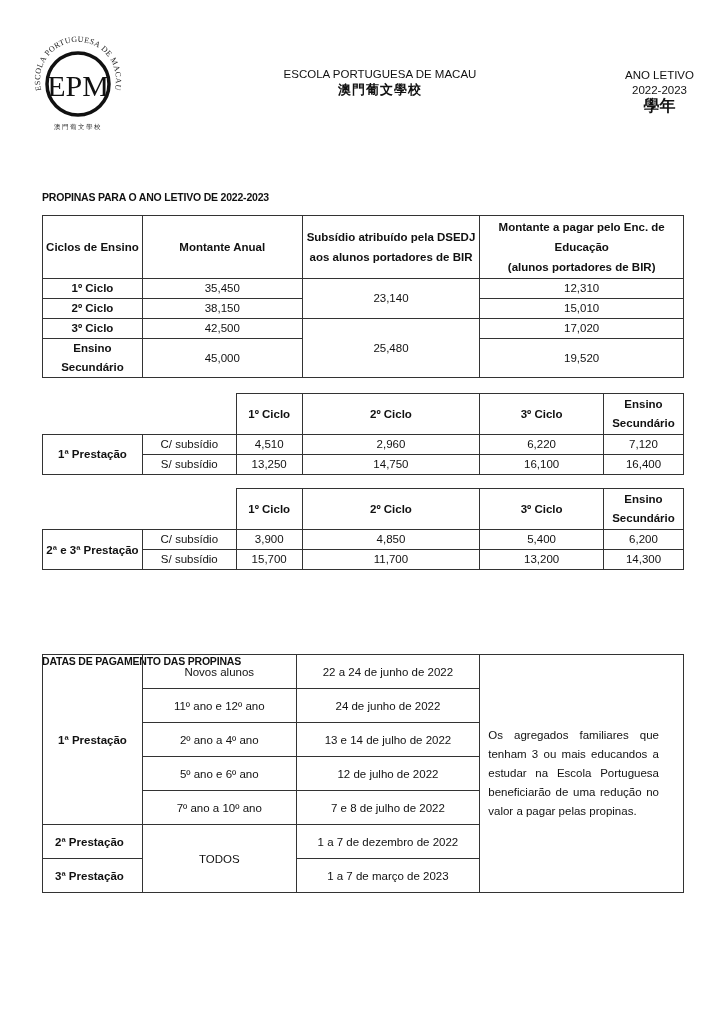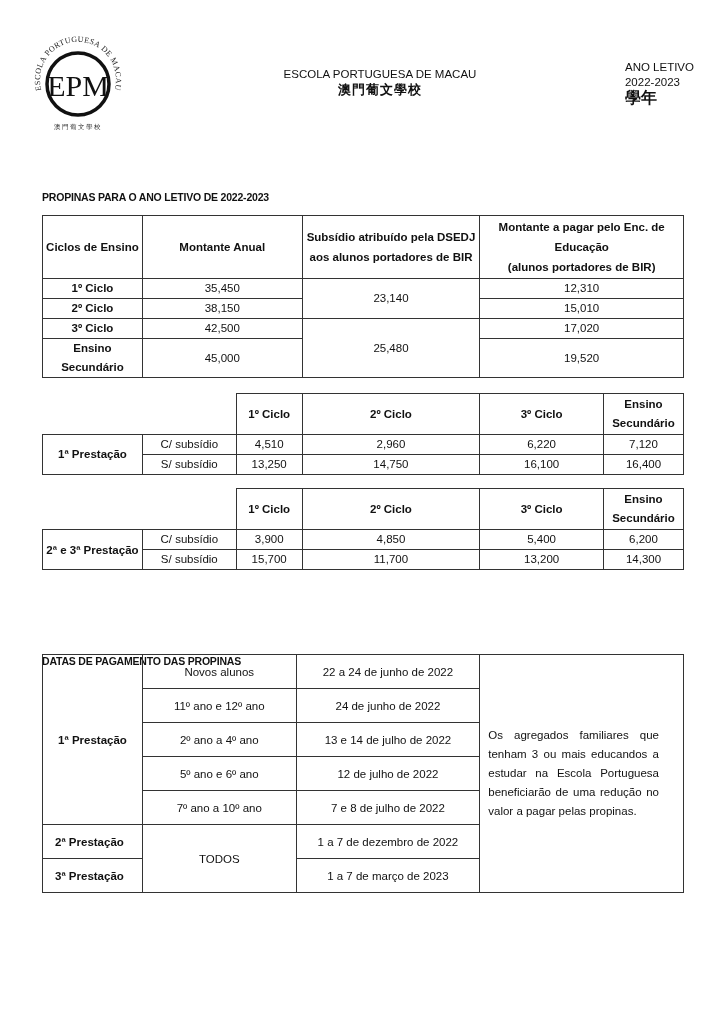--- a/index.html
+++ b/index.html
@@ -4,21 +4,21 @@
 <style>
   html, body { margin: 0; padding: 0; background: #ffffff; }
   body { width: 724px; height: 1024px; position: relative; overflow: hidden;
          font-family: "Liberation Sans", "DejaVu Sans", sans-serif; color: #111; }
   .abs { position: absolute; }
 
   
   .logo { left: 28px; top: 34px; width: 100px; height: 100px; }
   .school { left: 270px; top: 67px; width: 220px; text-align: center; font-size: 11.5px; line-height: 15px; }
   .school .zh { font-weight: bold; font-size: 13px; letter-spacing: 1px; }
-  .year { right: 30px; top: 60px; text-align: left; font-size: 11.5px; line-height: 15px; }
+  .year { right: 30px; top: 68px; text-align: center; font-size: 11.5px; line-height: 15px; }
   .year .zh { font-weight: bold; font-size: 16px; }
 
   .section-title { left: 42px; font-size: 10.5px; font-weight: bold; letter-spacing: -0.2px; }
 
   table { border-collapse: collapse; position: absolute; font-size: 11.5px; }
   td { border: 1.5px solid #333; text-align: center; vertical-align: middle; padding: 0 3px; }
   td.b { font-weight: bold; }
   td.none { border: none; }
 
   

